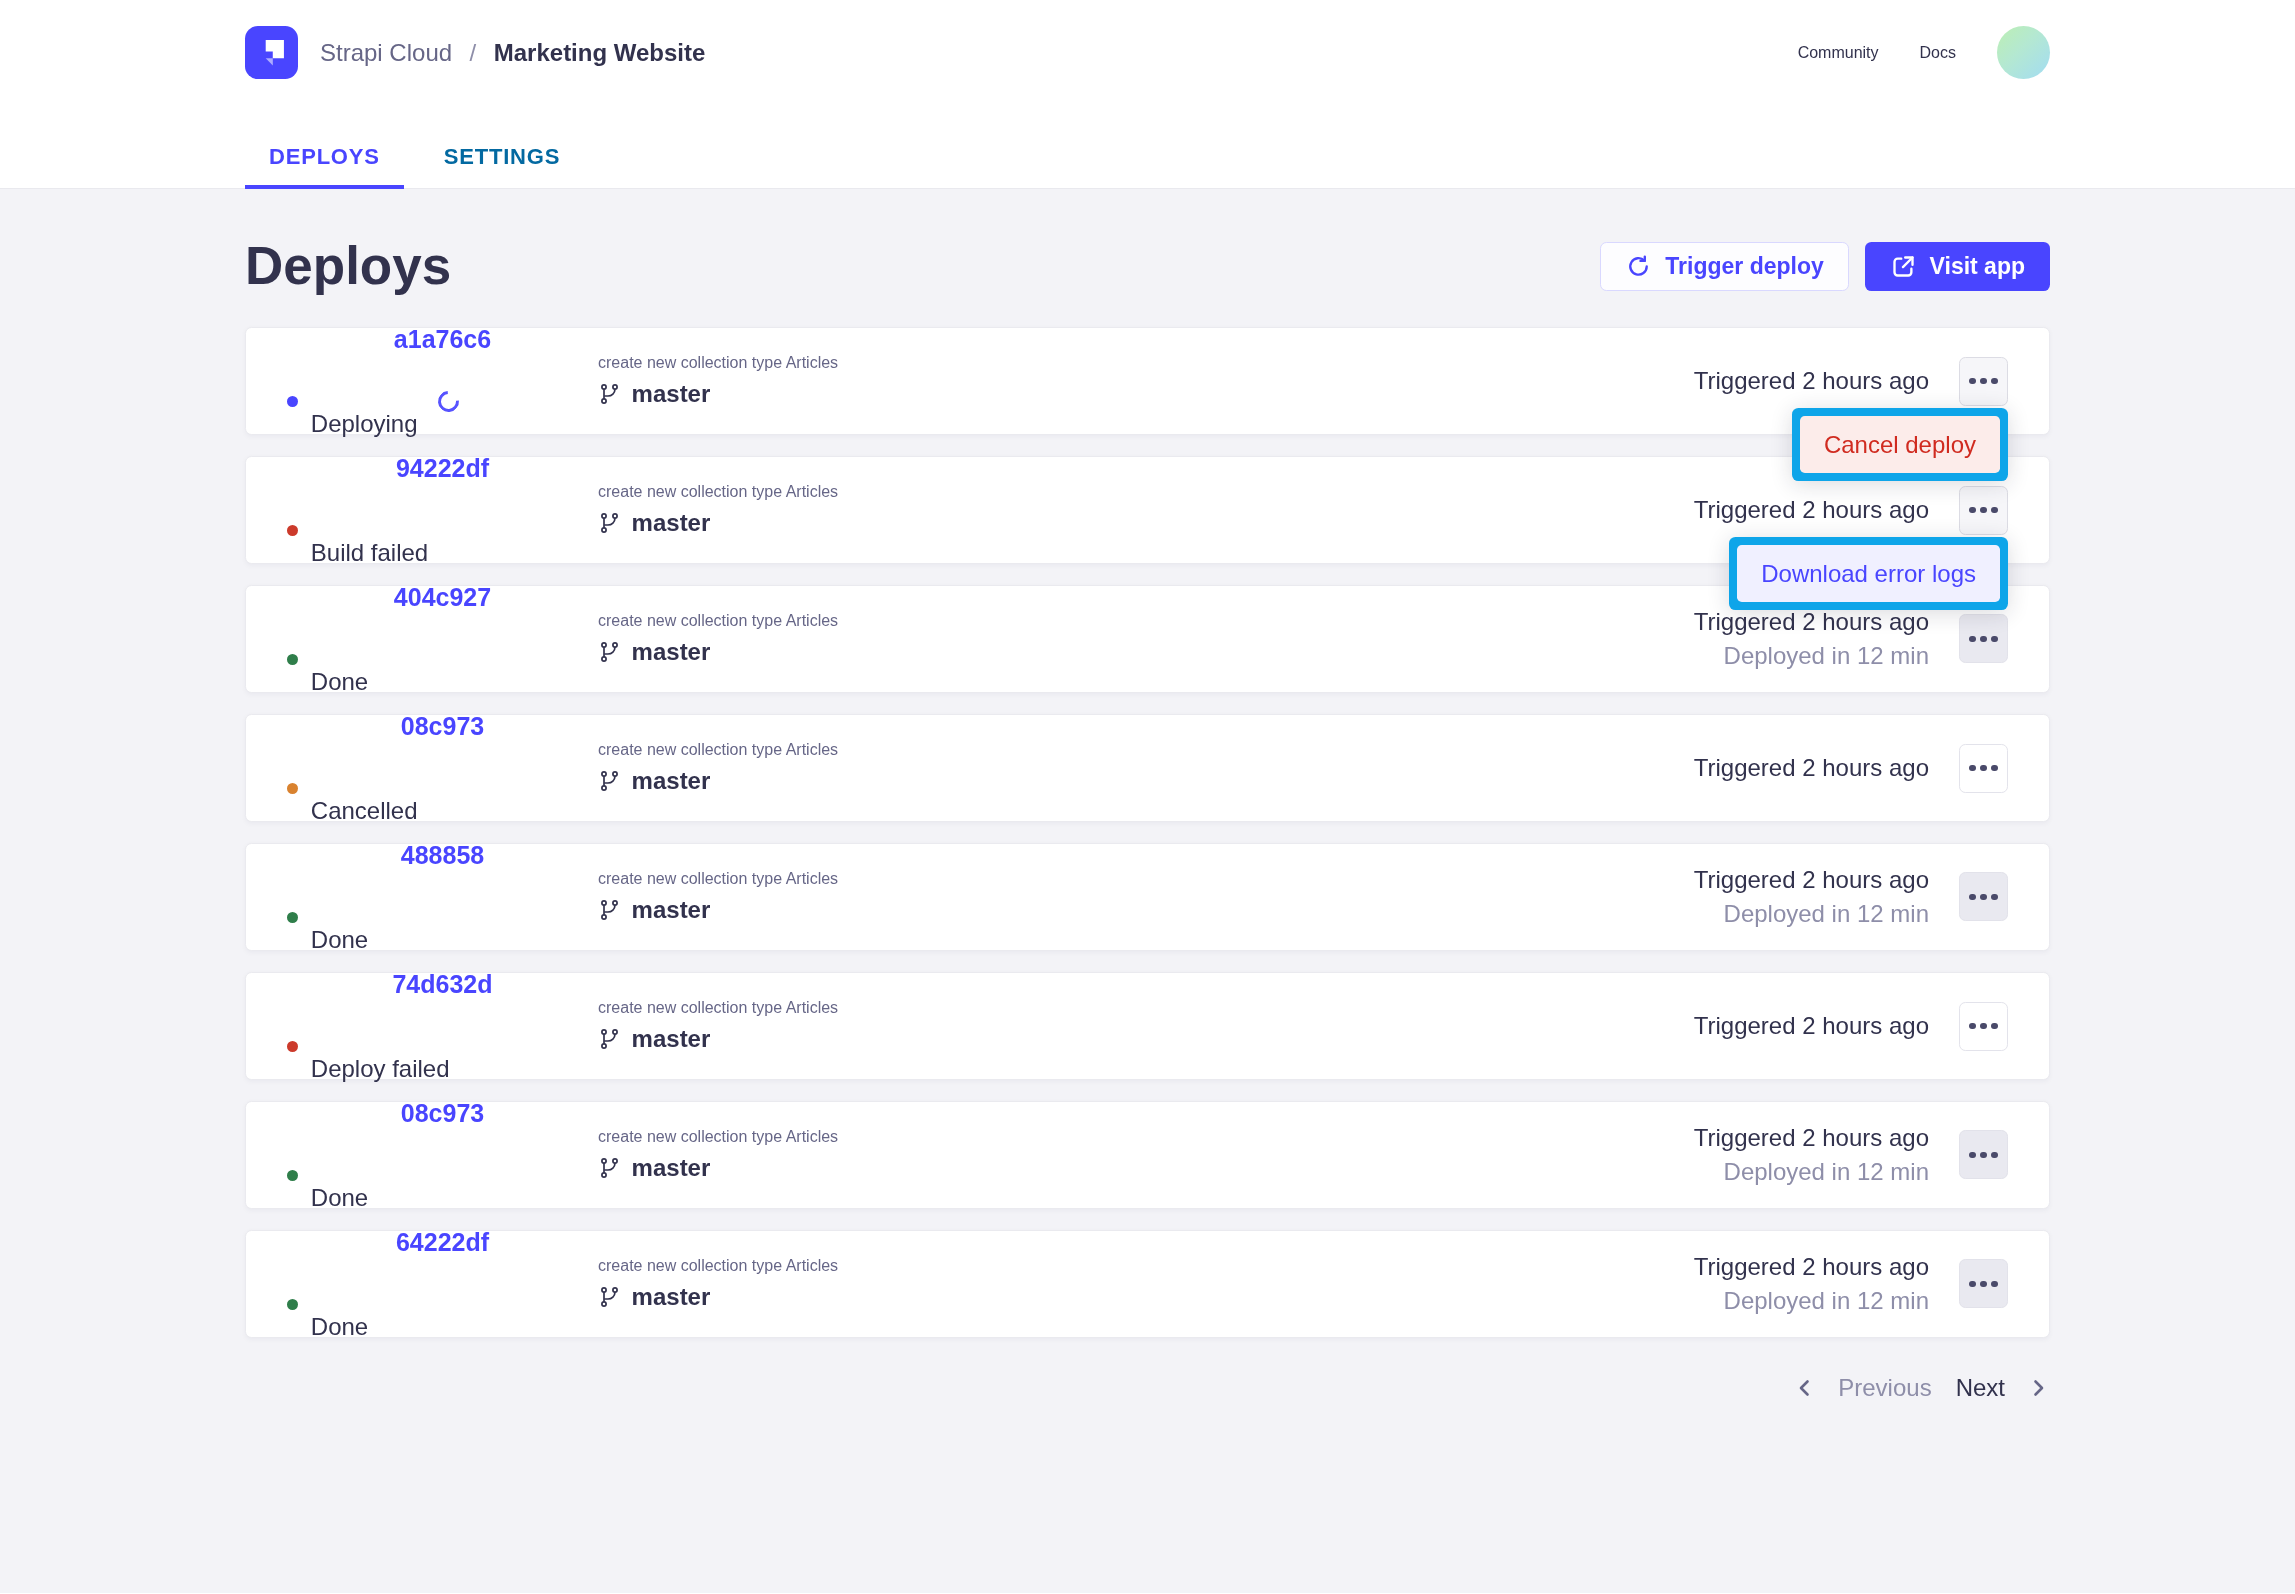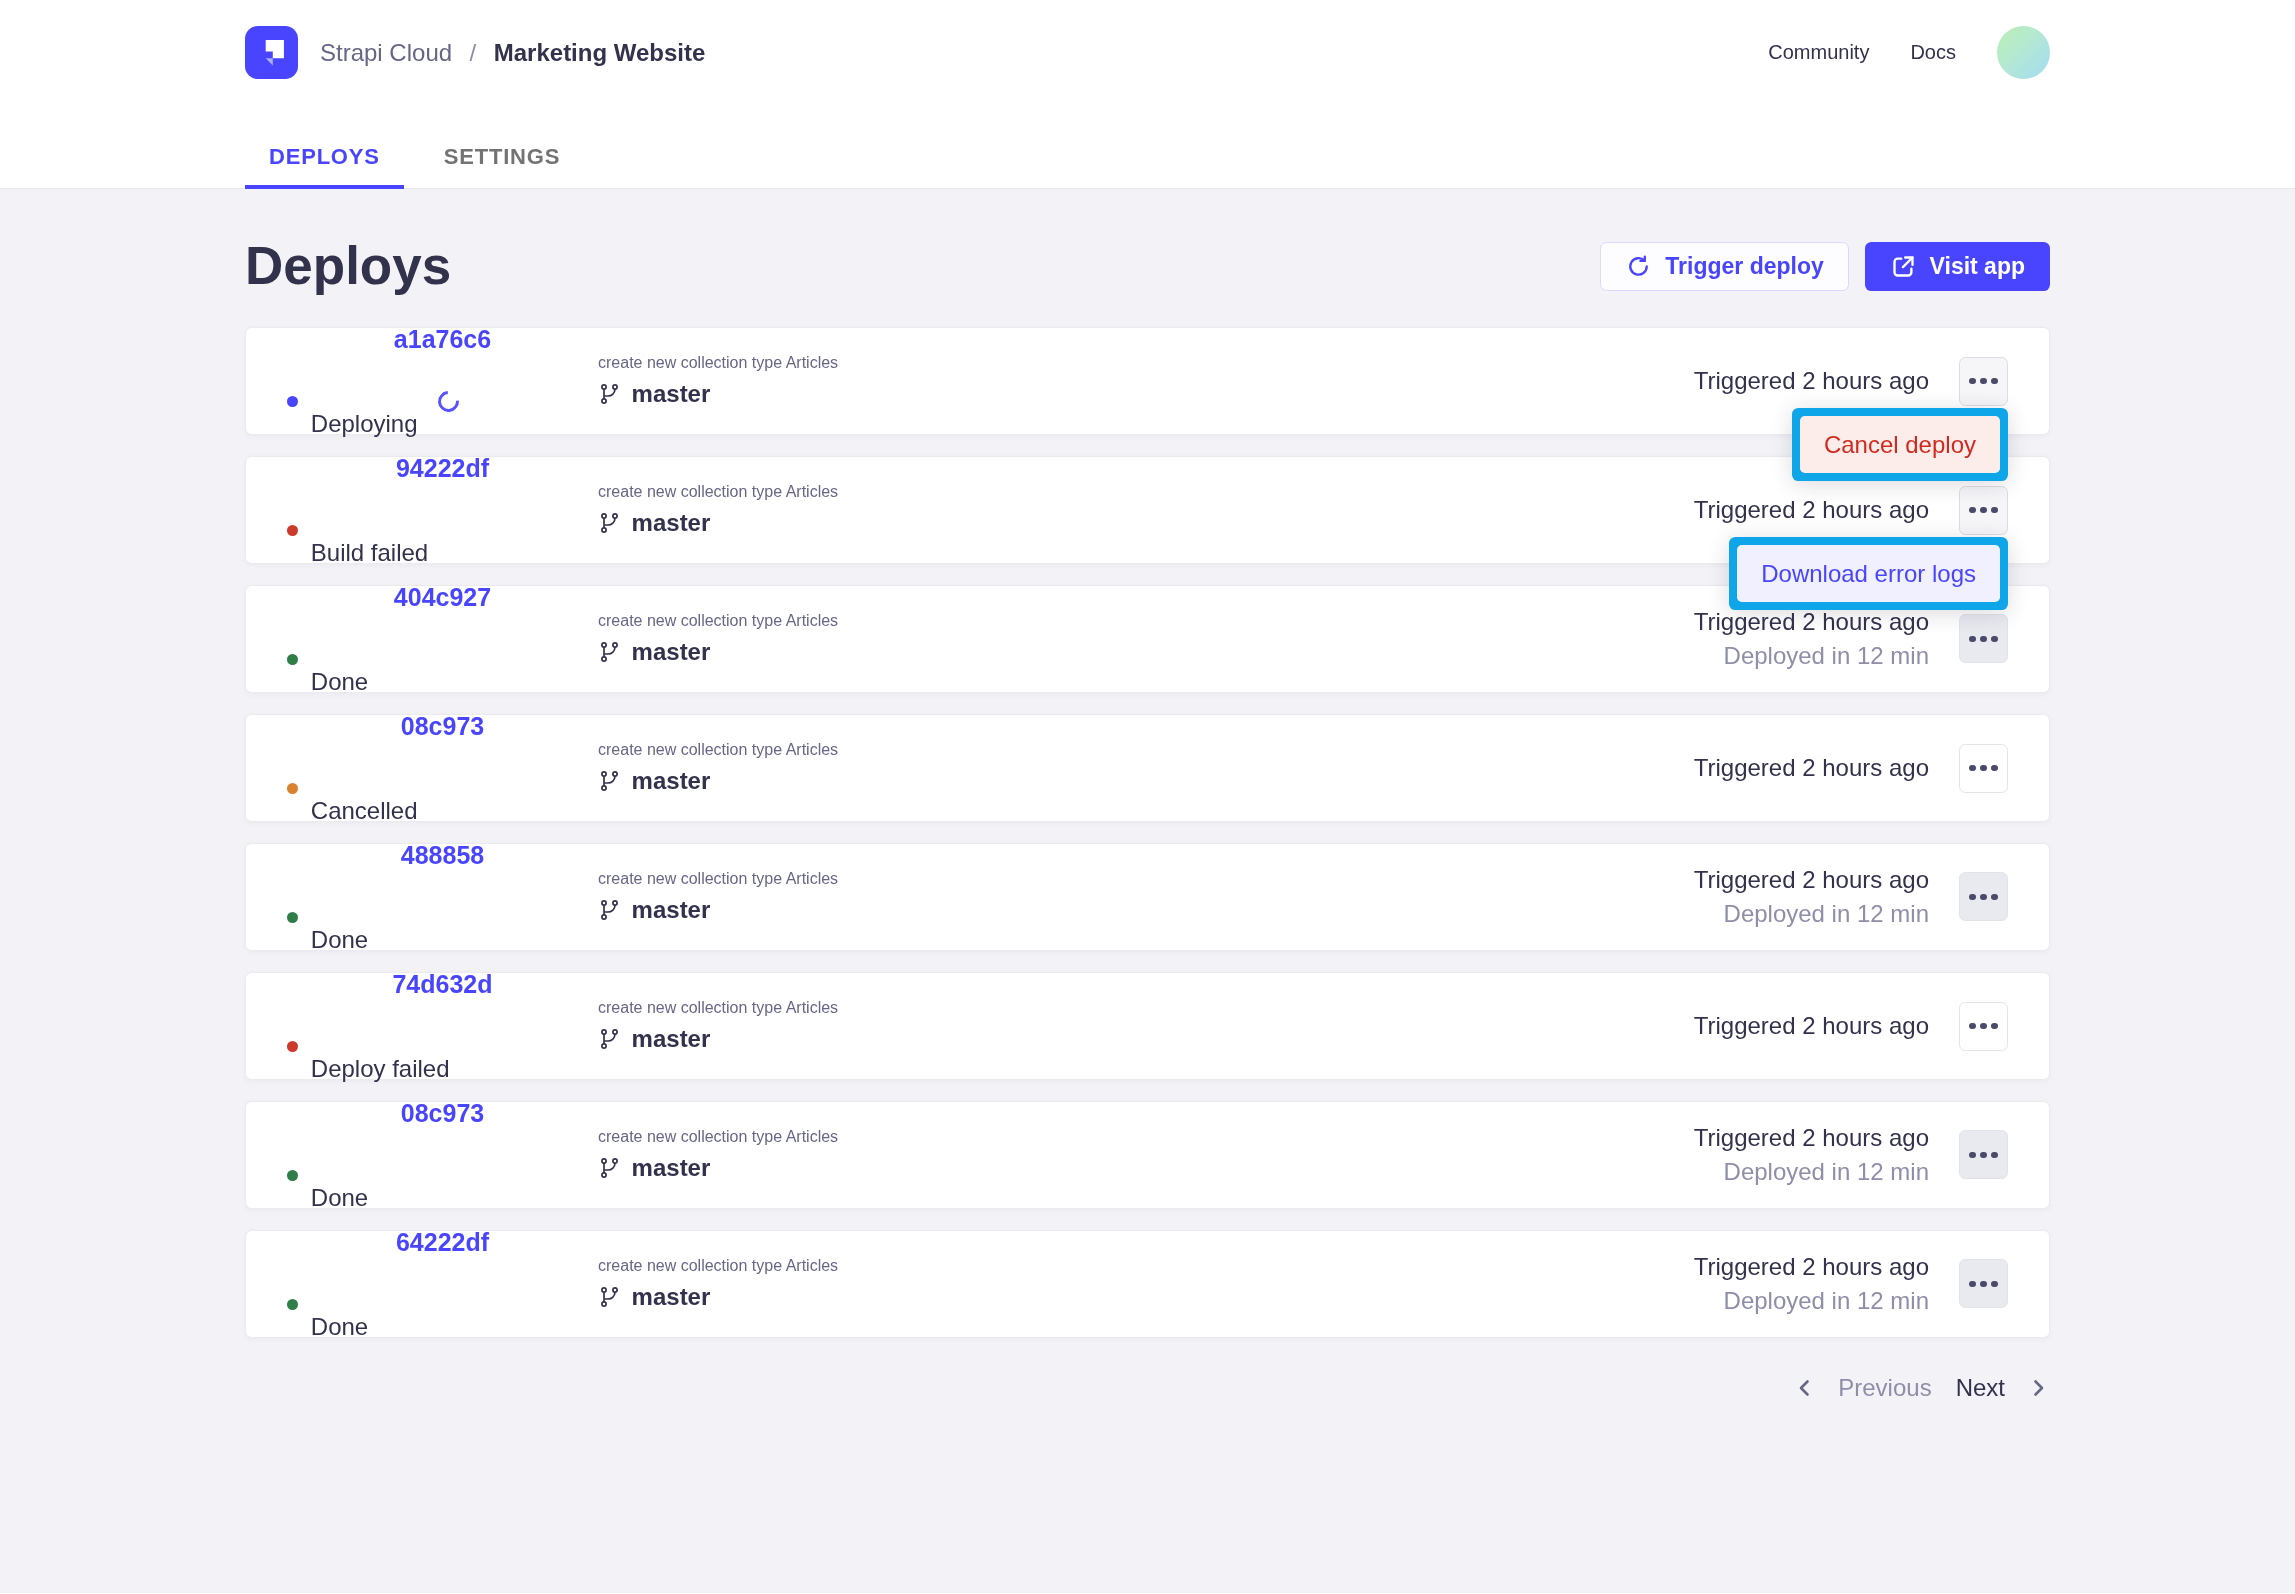--- a/index.html
+++ b/index.html
@@ -17,29 +17,29 @@
   .brand-row { height:105px; display:flex; align-items:center; }
   .logo {
     width:53px; height:53px; border-radius:12.8px; background:#4945FF;
     display:flex; align-items:center; justify-content:center; border:none;
   }
   .crumbs { display:flex; align-items:center; gap:17.5px; margin-left:22px; font-size:24px; }
   .crumb-product { color:#666687; }
   .crumb-sep { color:#8E8EA9; }
   .crumb-project { color:#32324D; font-weight:700; }
   .topnav { margin-left:auto; display:flex; align-items:center; gap:41px; }
-  .topnav a { font-size:20px; color:#32324D; }
+  .topnav a { font-size:16px; color:#32324D; }
   .avatar {
     width:53px; height:53px; border-radius:50%;
     background:linear-gradient(135deg,#BDEFB3 0%,#B4E8D2 45%,#A2DCF3 100%);
   }
   .tabs-row { height:84px; display:flex; align-items:flex-end; }
   .tab {
     background:none; border:none; font-size:22px; font-weight:700; letter-spacing:0.8px;
-    padding:0 24px 17.5px; color:#737373; border-bottom:4.8px solid transparent; line-height:1;
+    padding:0 24px 17.5px; color:#0369a1; border-bottom:4.8px solid transparent; line-height:1;
   }
   .tab.active { color:#4945FF; border-bottom-color:#4945FF; }
   .tab + .tab { margin-left:16px; }
 
   
   .content { background:#F3F3F7; height:1404px; }
   .page-head { display:flex; justify-content:space-between; align-items:center; padding-top:46px; }
   .page-title { font-size:53px; font-weight:700; color:#32324D; line-height:62px; }
   .head-actions { display:flex; gap:16px; }
   .btn {

